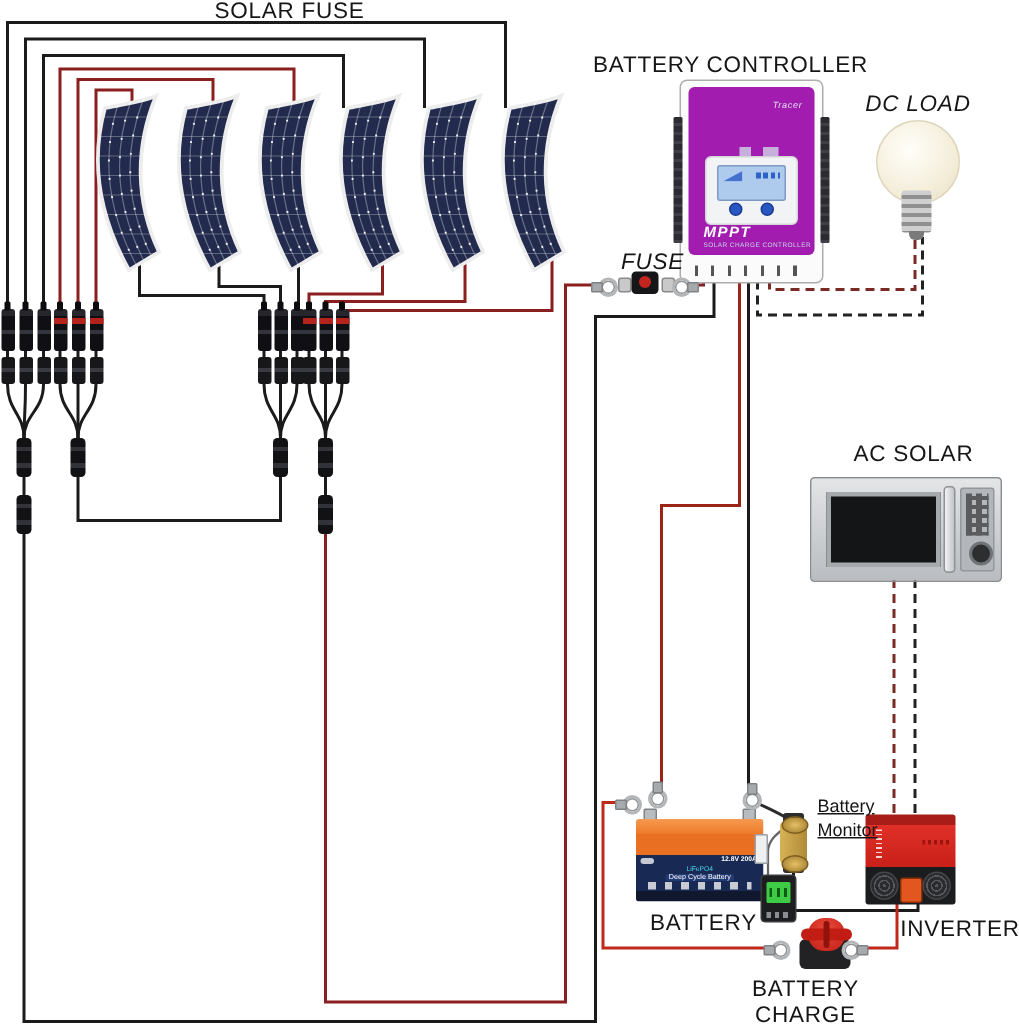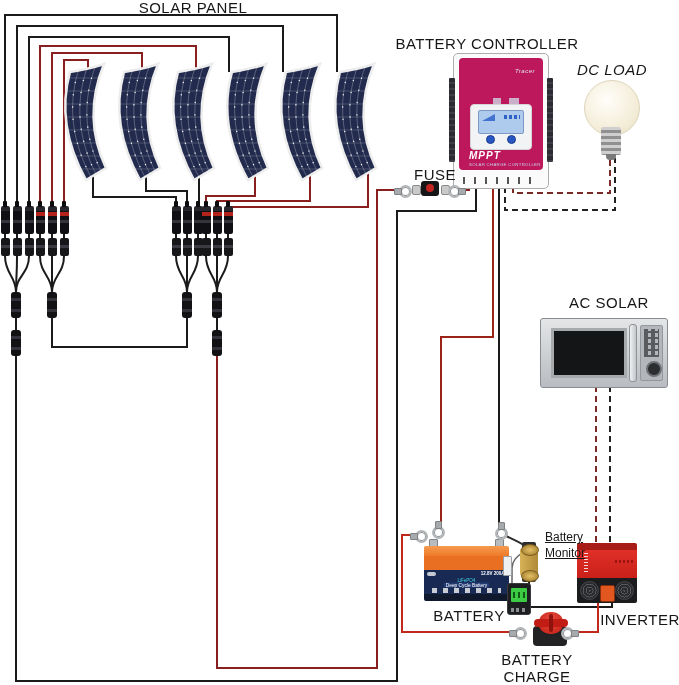--- a/index.html
+++ b/index.html
@@ -26,21 +26,21 @@
   .ring::after{content:'';position:absolute;left:8px;top:1px;width:6px;height:5px;
         background:#a6aaad;border:1px solid #7e8285;border-radius:1px;}
   .flip{transform:scaleX(-1);}
   .rot90{transform:rotate(-90deg);}
 
   
   .controller{left:453px;top:53px;width:94px;height:134px;background:#fbfbfb;border:1px solid #adadad;border-radius:5px;}
   .rail{position:absolute;top:24px;width:6px;height:84px;border-radius:1px;
         background:repeating-linear-gradient(180deg,#2b2b31 0 4px,#3e3e46 4px 6px);}
   .rail.l{left:-5px;} .rail.r{right:-5px;}
-  .ctrl-navy{position:absolute;left:5px;top:4px;right:5px;height:112px;background:#be185d;border-radius:4px;}
+  .ctrl-navy{position:absolute;left:5px;top:4px;right:5px;height:112px;background:#a21caf;border-radius:4px;}
   .ctrl-brand{position:absolute;right:8px;top:10px;font-style:italic;font-size:6px;color:#dfe3f0;letter-spacing:.5px;}
   .ctrl-icons{position:absolute;left:34px;top:40px;width:26px;height:6px;opacity:.8;
         background:linear-gradient(90deg,#cfd4e6 0 8px,transparent 8px 16px,#cfd4e6 16px 24px);}
   .ctrl-face{position:absolute;left:11px;top:46px;right:11px;height:44px;background:#f2f3f5;
         border:1px solid #d5d5d8;border-radius:4px;}
   .ctrl-lcd{position:absolute;left:7px;top:5px;right:7px;height:22px;background:#aecbee;
         border:1px solid #7d99c4;border-radius:2px;}
   .ctrl-lcd::before{content:'';position:absolute;left:3px;top:3px;width:13px;height:7px;background:#2f62c8;
         opacity:.85;clip-path:polygon(0 100%,100% 0,100% 100%);}
   .ctrl-lcd::after{content:'';position:absolute;right:3px;top:4px;width:16px;height:4px;
@@ -205,24 +205,24 @@
       <path d="M217,230 L217,244" fill="none" stroke="#1b1b1b" stroke-width="2"></path>
       <path d="M228,230 L228,244" fill="none" stroke="#1b1b1b" stroke-width="2"></path>
       <use href="#flexpanel" x="62" y="56"></use>
       <use href="#flexpanel" x="116" y="56"></use>
       <use href="#flexpanel" x="170" y="56"></use>
       <use href="#flexpanel" x="224" y="56"></use>
       <use href="#flexpanel" x="278" y="56"></use>
       <use href="#flexpanel" x="332" y="56"></use>
     </svg>
 
-  <div class="lbl" style="left:103px;top:0;width:180px;">SOLAR PANEL</div>
+  <div class="lbl" style="left:103px;top:0;width:180px;">SOLAR FUSE</div>
   <div class="lbl" style="left:387px;top:36px;width:200px;">BATTERY CONTROLLER</div>
   <div class="lbl" style="left:562px;top:62px;width:100px;font-style:italic;">DC LOAD</div>
-  <div class="lbl" style="left:395px;top:167px;width:80px;">FUSE</div>
+  <div class="lbl" style="left:395px;top:167px;width:80px;font-style:italic;">FUSE</div>
   <div class="lbl" style="left:559px;top:295px;width:100px;">AC SOLAR</div>
   <div class="lbl" style="left:419px;top:608px;width:100px;">BATTERY</div>
   <div class="lbl small" style="left:545px;top:530px;width:46px;text-decoration:underline;">Battery Monitor</div>
   <div class="lbl" style="left:590px;top:612px;width:100px;">INVERTER</div>
   <div class="lbl" style="left:487px;top:652px;width:100px;">BATTERY CHARGE</div>
 
   <div class="comp controller">
     <div class="rail l"></div>
     <div class="rail r"></div>
     <div class="ctrl-navy">

